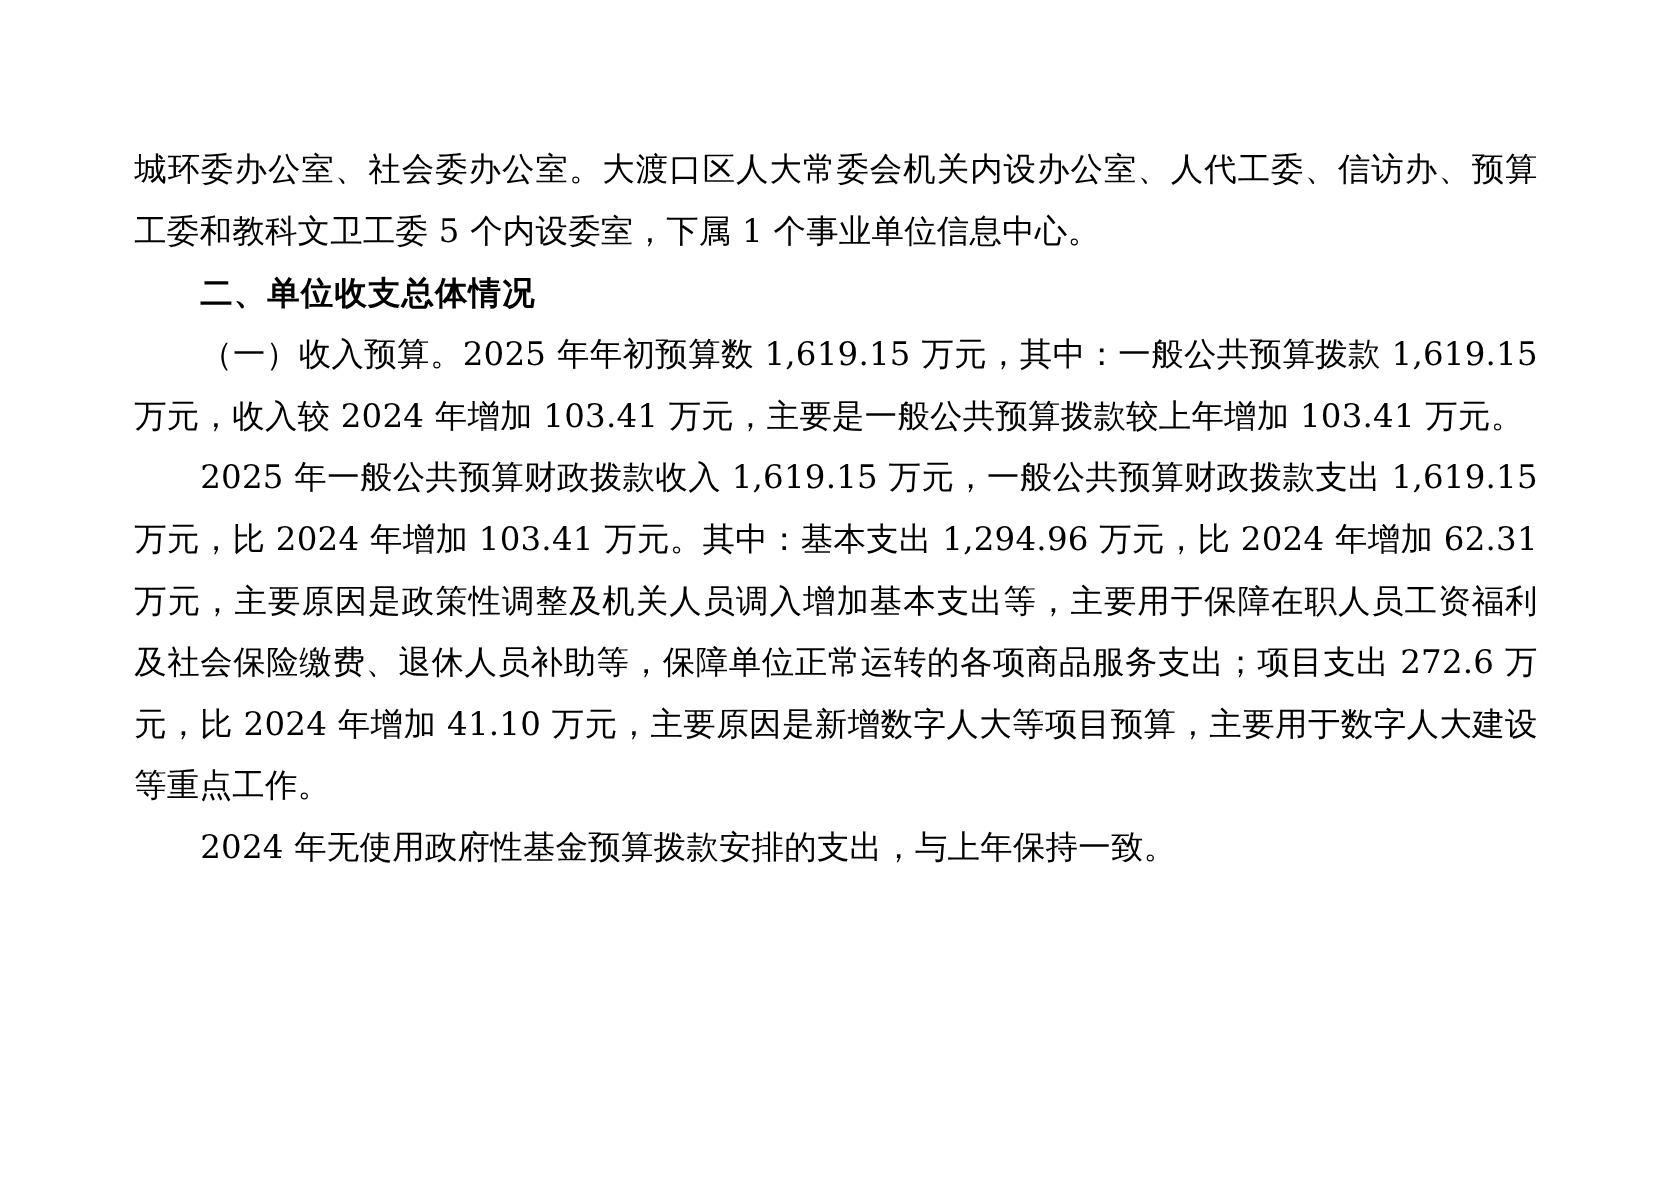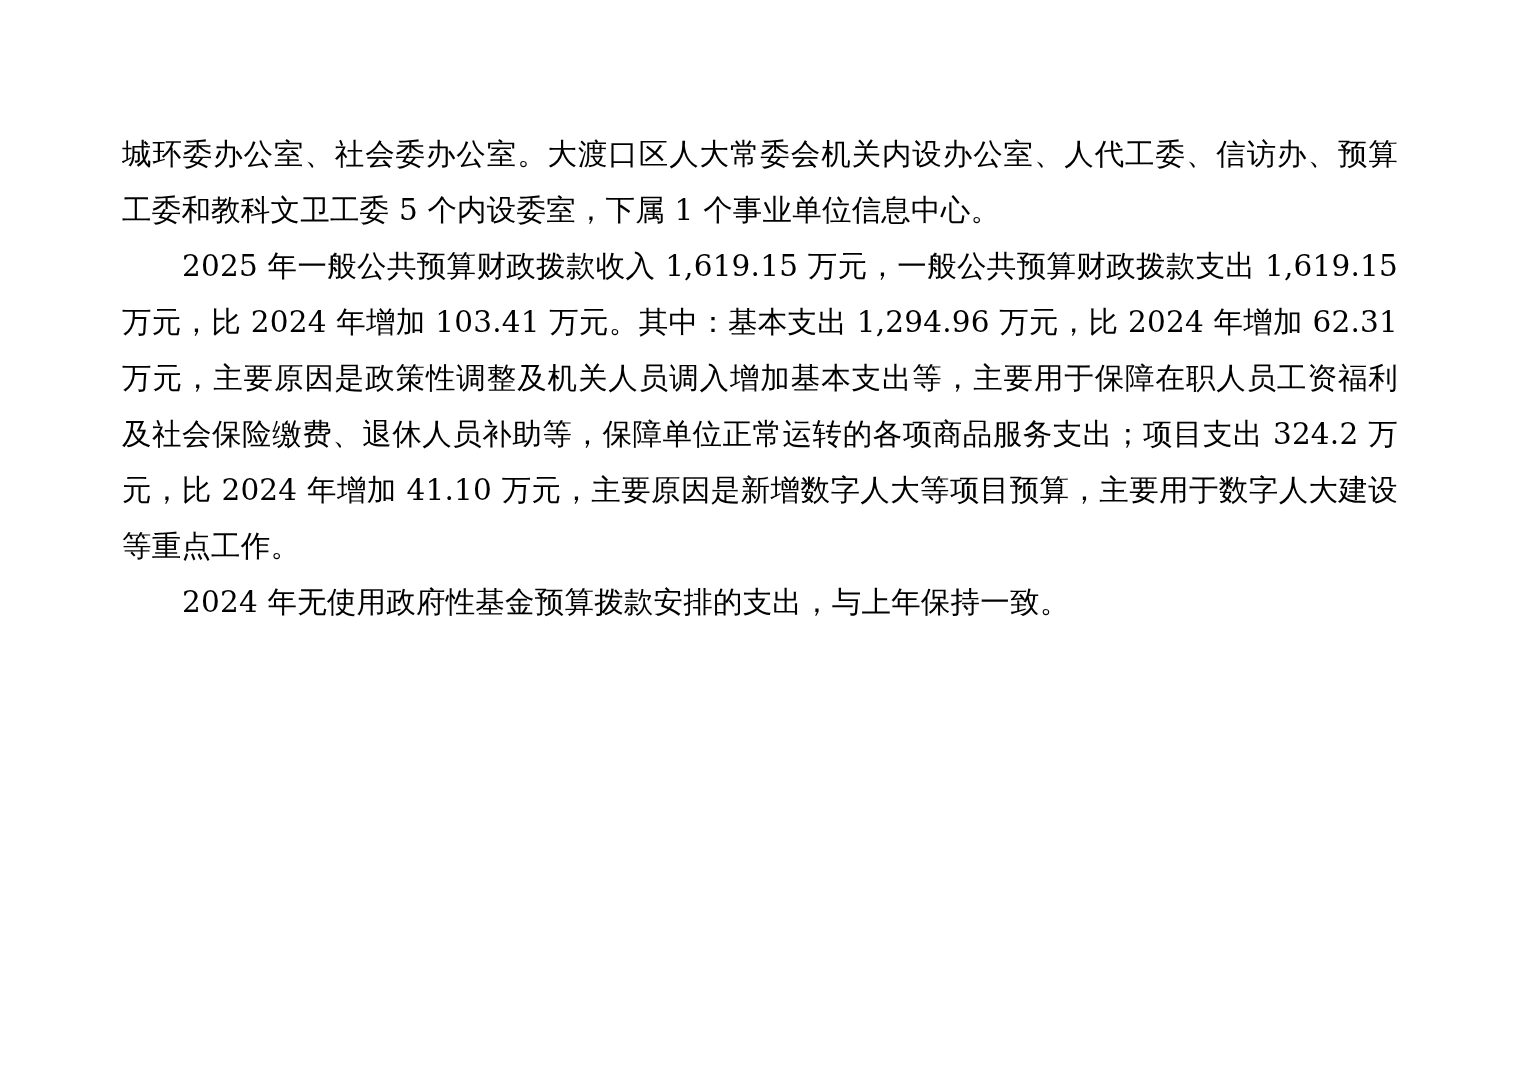--- a/index.html
+++ b/index.html
@@ -48,22 +48,24 @@
   }
 </style>
 </head>
 <body>
 
 <div class="page">
   <div class="doc-body">
 
     <p class="para-block">城环委办公室、社会委办公室。大渡口区人大常委会机关内设办公室、人代工委、信访办、预算工委和教科文卫工委 5 个内设委室，下属 1 个事业单位信息中心。</p>
 
+    <p class="heading">二、单位收支总体情况</p>
+
+    <p class="indent">（一）收入预算。2025 年年初预算数 1,619.15 万元，其中：一般公共预算拨款 1,619.15 万元，收入较 2024 年增加 103.41 万元，主要是一般公共预算拨款较上年增加 103.41 万元。</p>
 
 
 
-
-    <p class="indent">2025 年一般公共预算财政拨款收入 1,619.15 万元，一般公共预算财政拨款支出 1,619.15 万元，比 2024 年增加 103.41 万元。其中：基本支出 1,294.96 万元，比 2024 年增加 62.31 万元，主要原因是政策性调整及机关人员调入增加基本支出等，主要用于保障在职人员工资福利及社会保险缴费、退休人员补助等，保障单位正常运转的各项商品服务支出；项目支出 324.2 万元，比 2024 年增加 41.10 万元，主要原因是新增数字人大等项目预算，主要用于数字人大建设等重点工作。</p>
+    <p class="indent">2025 年一般公共预算财政拨款收入 1,619.15 万元，一般公共预算财政拨款支出 1,619.15 万元，比 2024 年增加 103.41 万元。其中：基本支出 1,294.96 万元，比 2024 年增加 62.31 万元，主要原因是政策性调整及机关人员调入增加基本支出等，主要用于保障在职人员工资福利及社会保险缴费、退休人员补助等，保障单位正常运转的各项商品服务支出；项目支出 272.6 万元，比 2024 年增加 41.10 万元，主要原因是新增数字人大等项目预算，主要用于数字人大建设等重点工作。</p>
 
     <p class="indent">2024 年无使用政府性基金预算拨款安排的支出，与上年保持一致。</p>
 
   </div>
 </div>
 
 </body></html>

